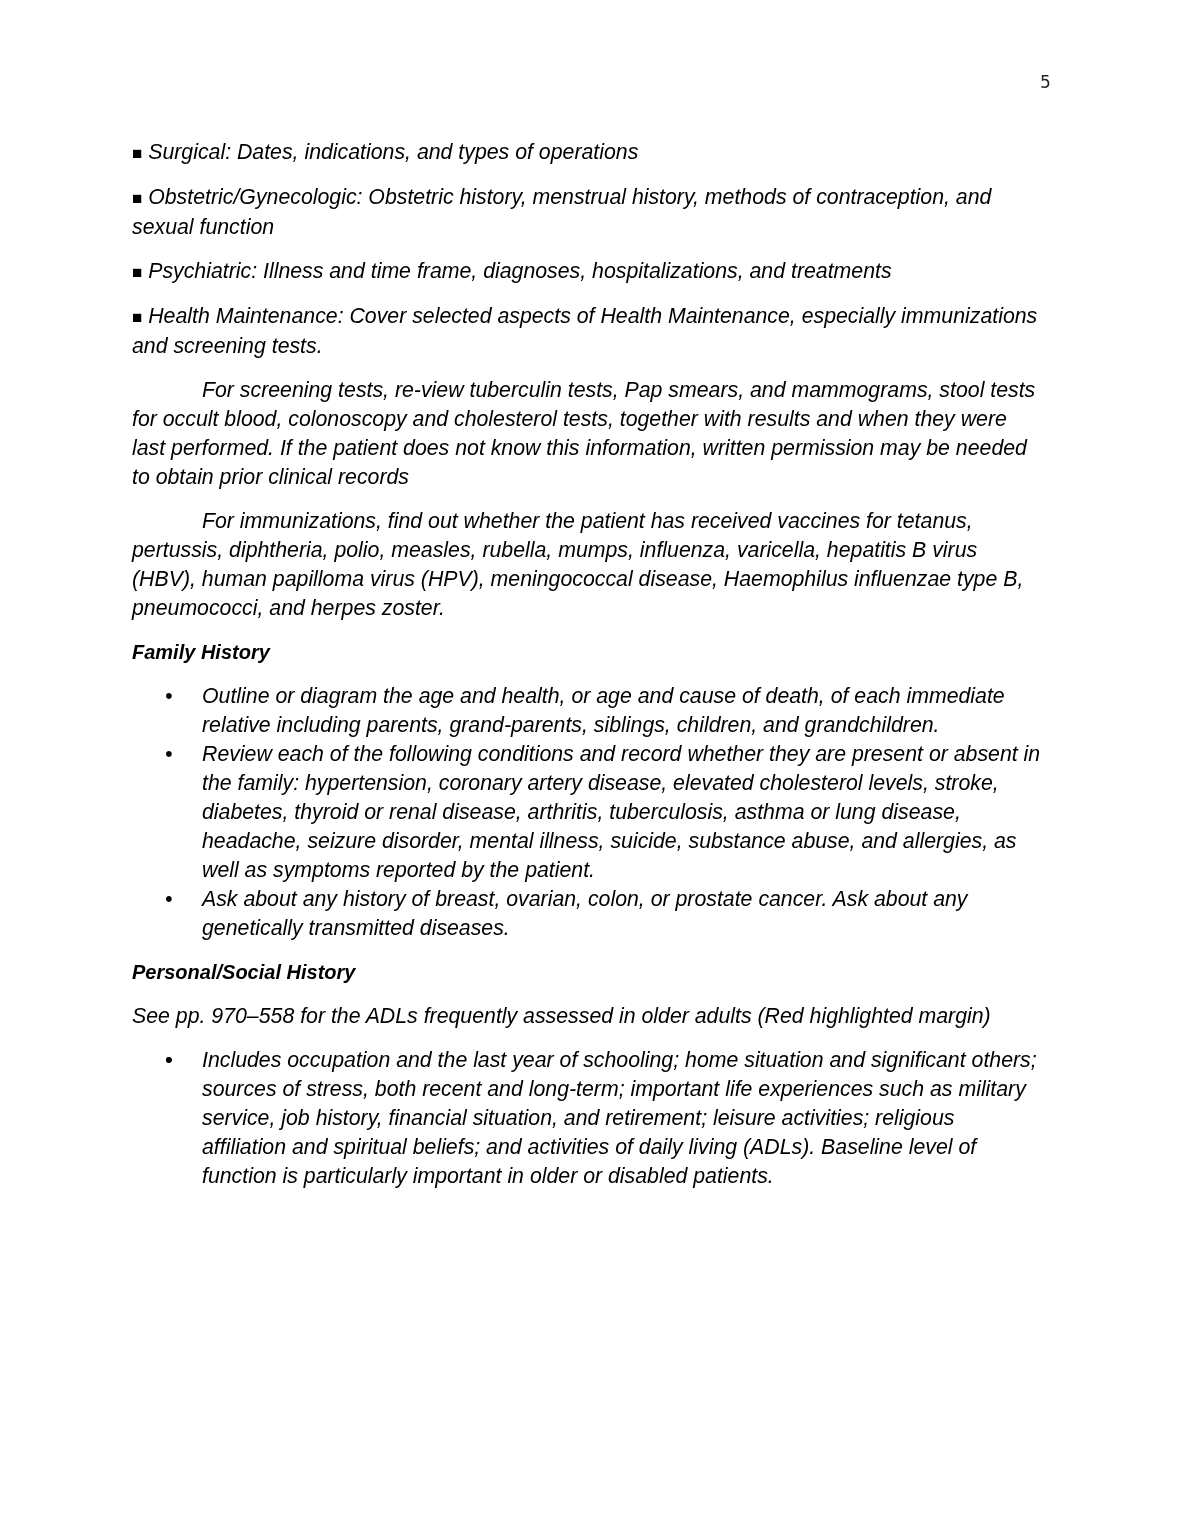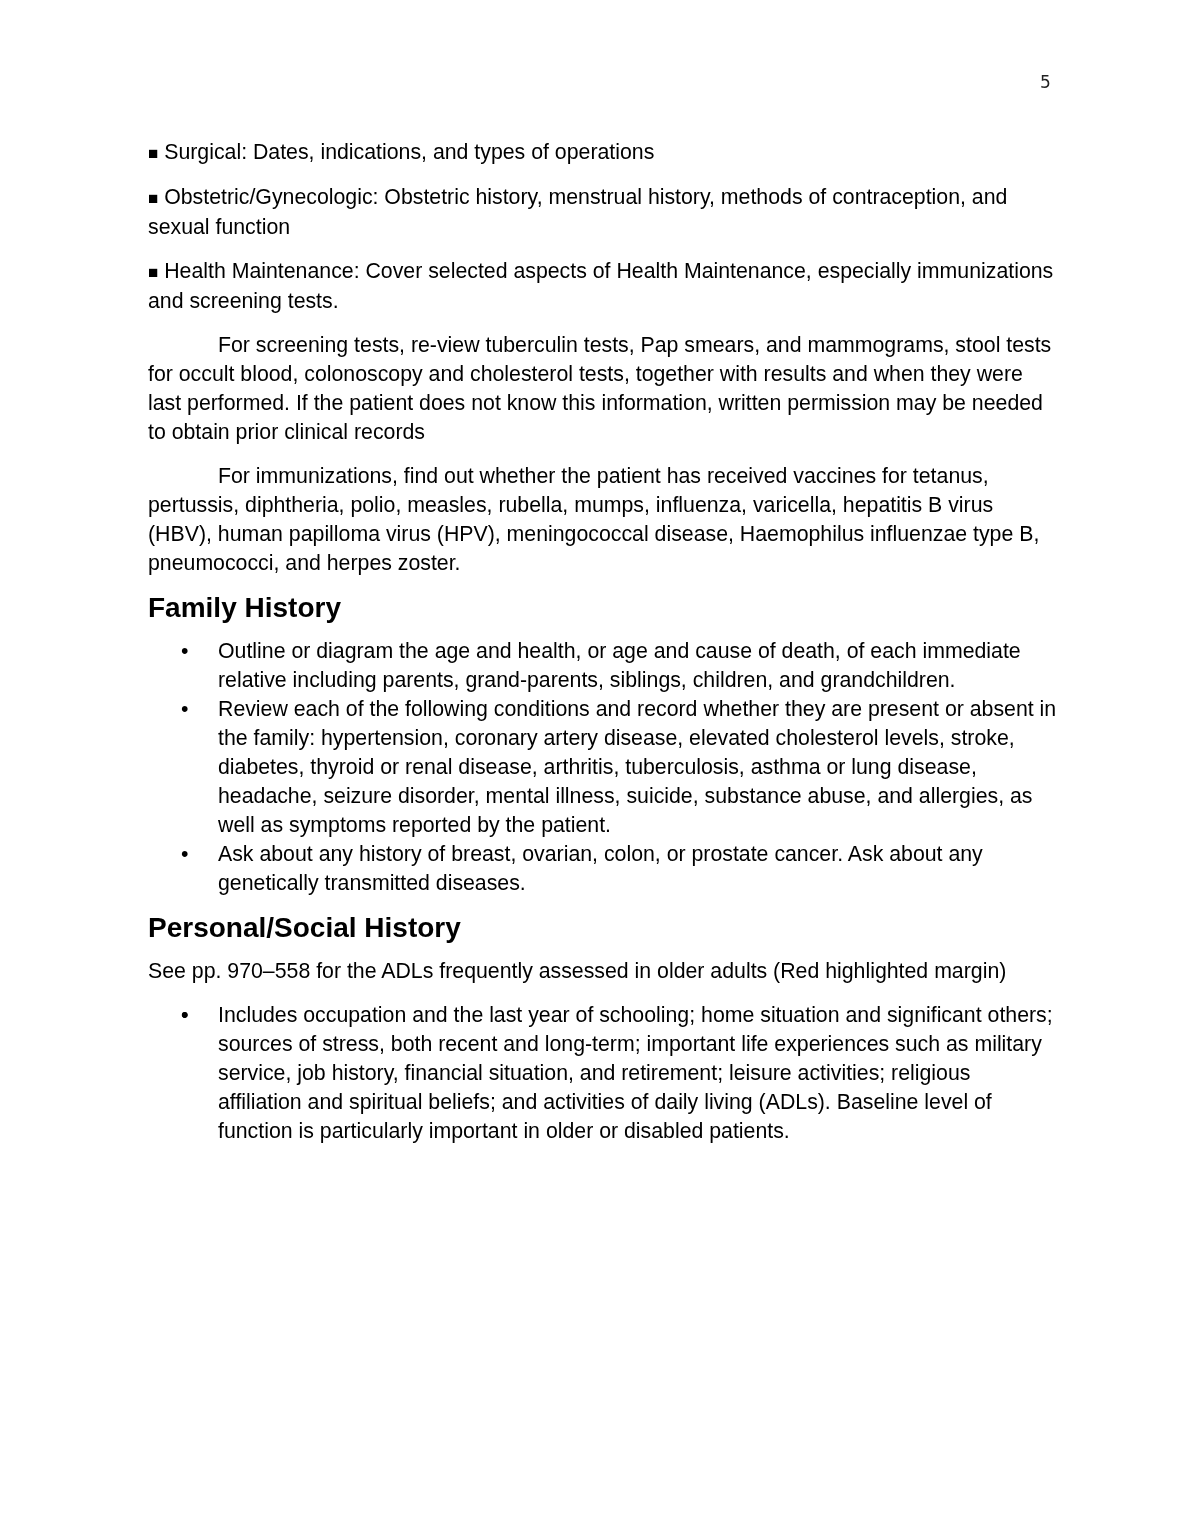--- a/index.html
+++ b/index.html
@@ -1,37 +1,38 @@
 <!DOCTYPE html>
 <html><head>
 <meta charset="utf-8">
 <style>
   html, body { margin: 0; padding: 0; background: #ffffff; }
   body { width: 1190px; height: 1540px; position: relative; overflow: hidden;
          font-family: "Liberation Sans", sans-serif; color: #000; }
   .page-number { position: absolute; top: 72px; left: 1040px; font-size: 17px;
                  font-family: "DejaVu Sans", sans-serif; color: #222; }
-  .content { position: absolute; left: 148px; top: 138px; width: 910px;
-             font-size: 21.3px; line-height: 29px; }
+  .content { position: absolute; left: 132px; top: 138px; width: 910px;
+             font-size: 21.3px; line-height: 29px; font-style: italic; }
   p { margin: 0 0 15px 0; }
   .indent { text-indent: 70px; }
-  h2 { font-size: 28px; font-weight: bold; margin: 0 0 15px 0; line-height: 29px; }
+  h2 { font-size: 20px; font-weight: bold; margin: 0 0 15px 0; line-height: 29px; }
   ul { margin: 0 0 15px 0; padding: 0; list-style: none; }
   ul li { position: relative; padding-left: 70px; margin: 0; }
   ul li .bullet { position: absolute; left: 33px; top: 0; }
   .sq { font-size: 17px; }
 </style>
 </head>
 <body>
 
 <div class="page-number">5</div>
 
 <div class="content">
   <p><span class="sq">■</span> <span>Surgical: Dates, indications, and types of operations</span></p>
   <p><span class="sq">■</span> <span>Obstetric/Gynecologic: Obstetric history, menstrual history, methods of contraception, and sexual function</span></p>
+  <p><span class="sq">■</span> <span>Psychiatric: Illness and time frame, diagnoses, hospitalizations, and treatments</span></p>
   <p><span class="sq">■</span> <span>Health Maintenance: Cover selected aspects of Health Maintenance, especially immunizations and screening tests.</span></p>
 
   <p class="indent">For screening tests, re-view tuberculin tests, Pap smears, and mammograms, stool tests for occult blood, colonoscopy and cholesterol tests, together with results and when they were last performed. If the patient does not know this information, written permission may be needed to obtain prior clinical records</p>
   <p class="indent">For immunizations, find out whether the patient has received vaccines for tetanus, pertussis, diphtheria, polio, measles, rubella, mumps, influenza, varicella, hepatitis B virus (HBV), human papilloma virus (HPV), meningococcal disease, Haemophilus influenzae type B, pneumococci, and herpes zoster.</p>
 
   <h2>Family History</h2>
   <ul>
     <li><span class="bullet">•</span><span>Outline or diagram the age and health, or age and cause of death, of each immediate relative including parents, grand-parents, siblings, children, and grandchildren.</span></li>
     <li><span class="bullet">•</span><span>Review each of the following conditions and record whether they are present or absent in the family: hypertension, coronary artery disease, elevated cholesterol levels, stroke, diabetes, thyroid or renal disease, arthritis, tuberculosis, asthma or lung disease, headache, seizure disorder, mental illness, suicide, substance abuse, and allergies, as well as symptoms reported by the patient.</span></li>
     <li><span class="bullet">•</span><span>Ask about any history of breast, ovarian, colon, or prostate cancer. Ask about any genetically transmitted diseases.</span></li>

